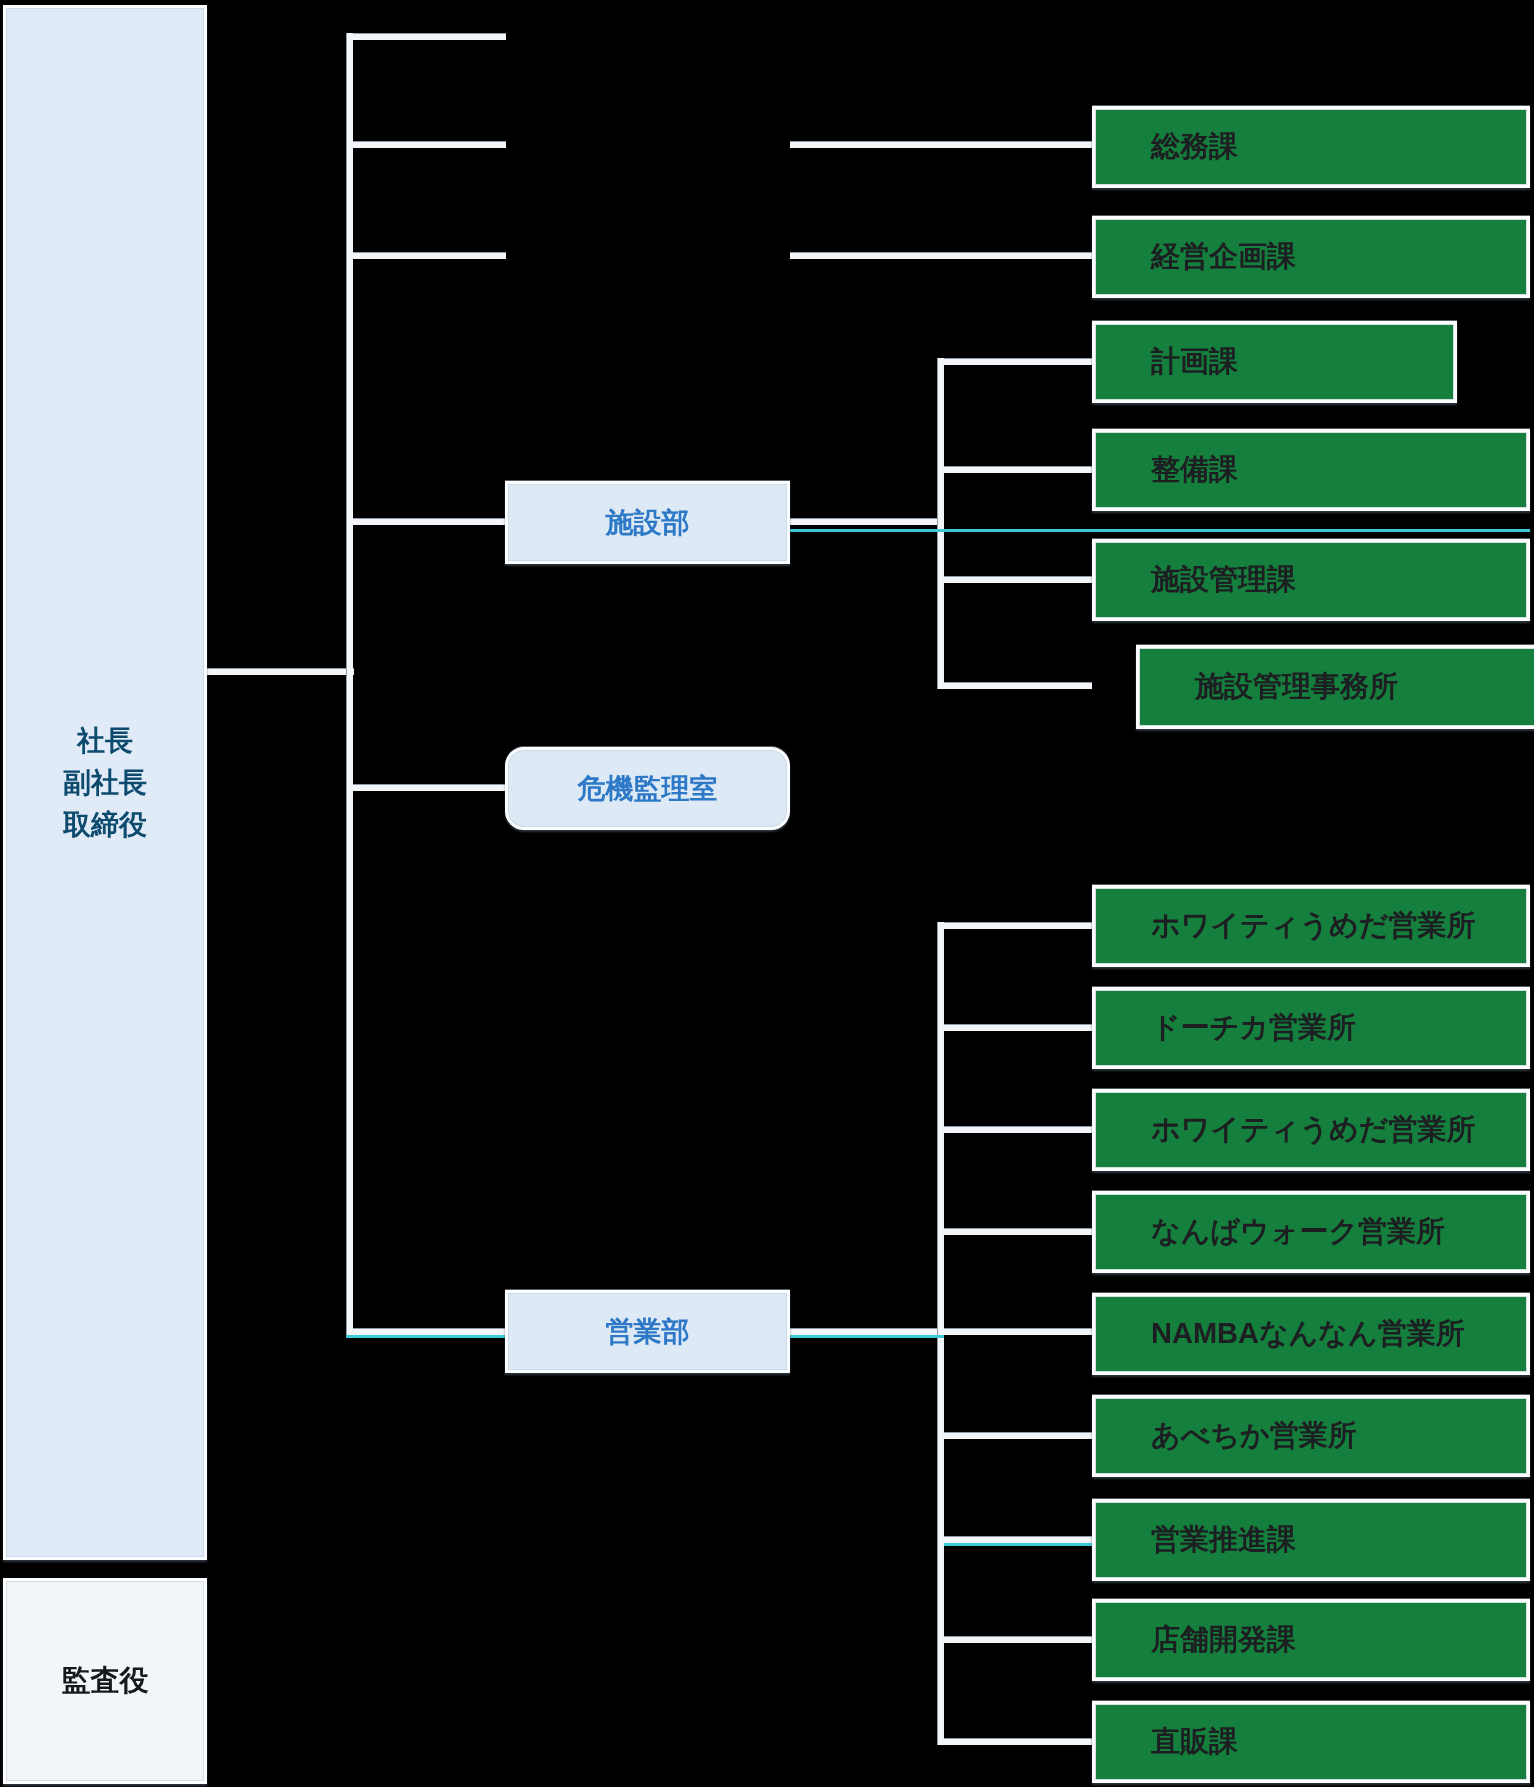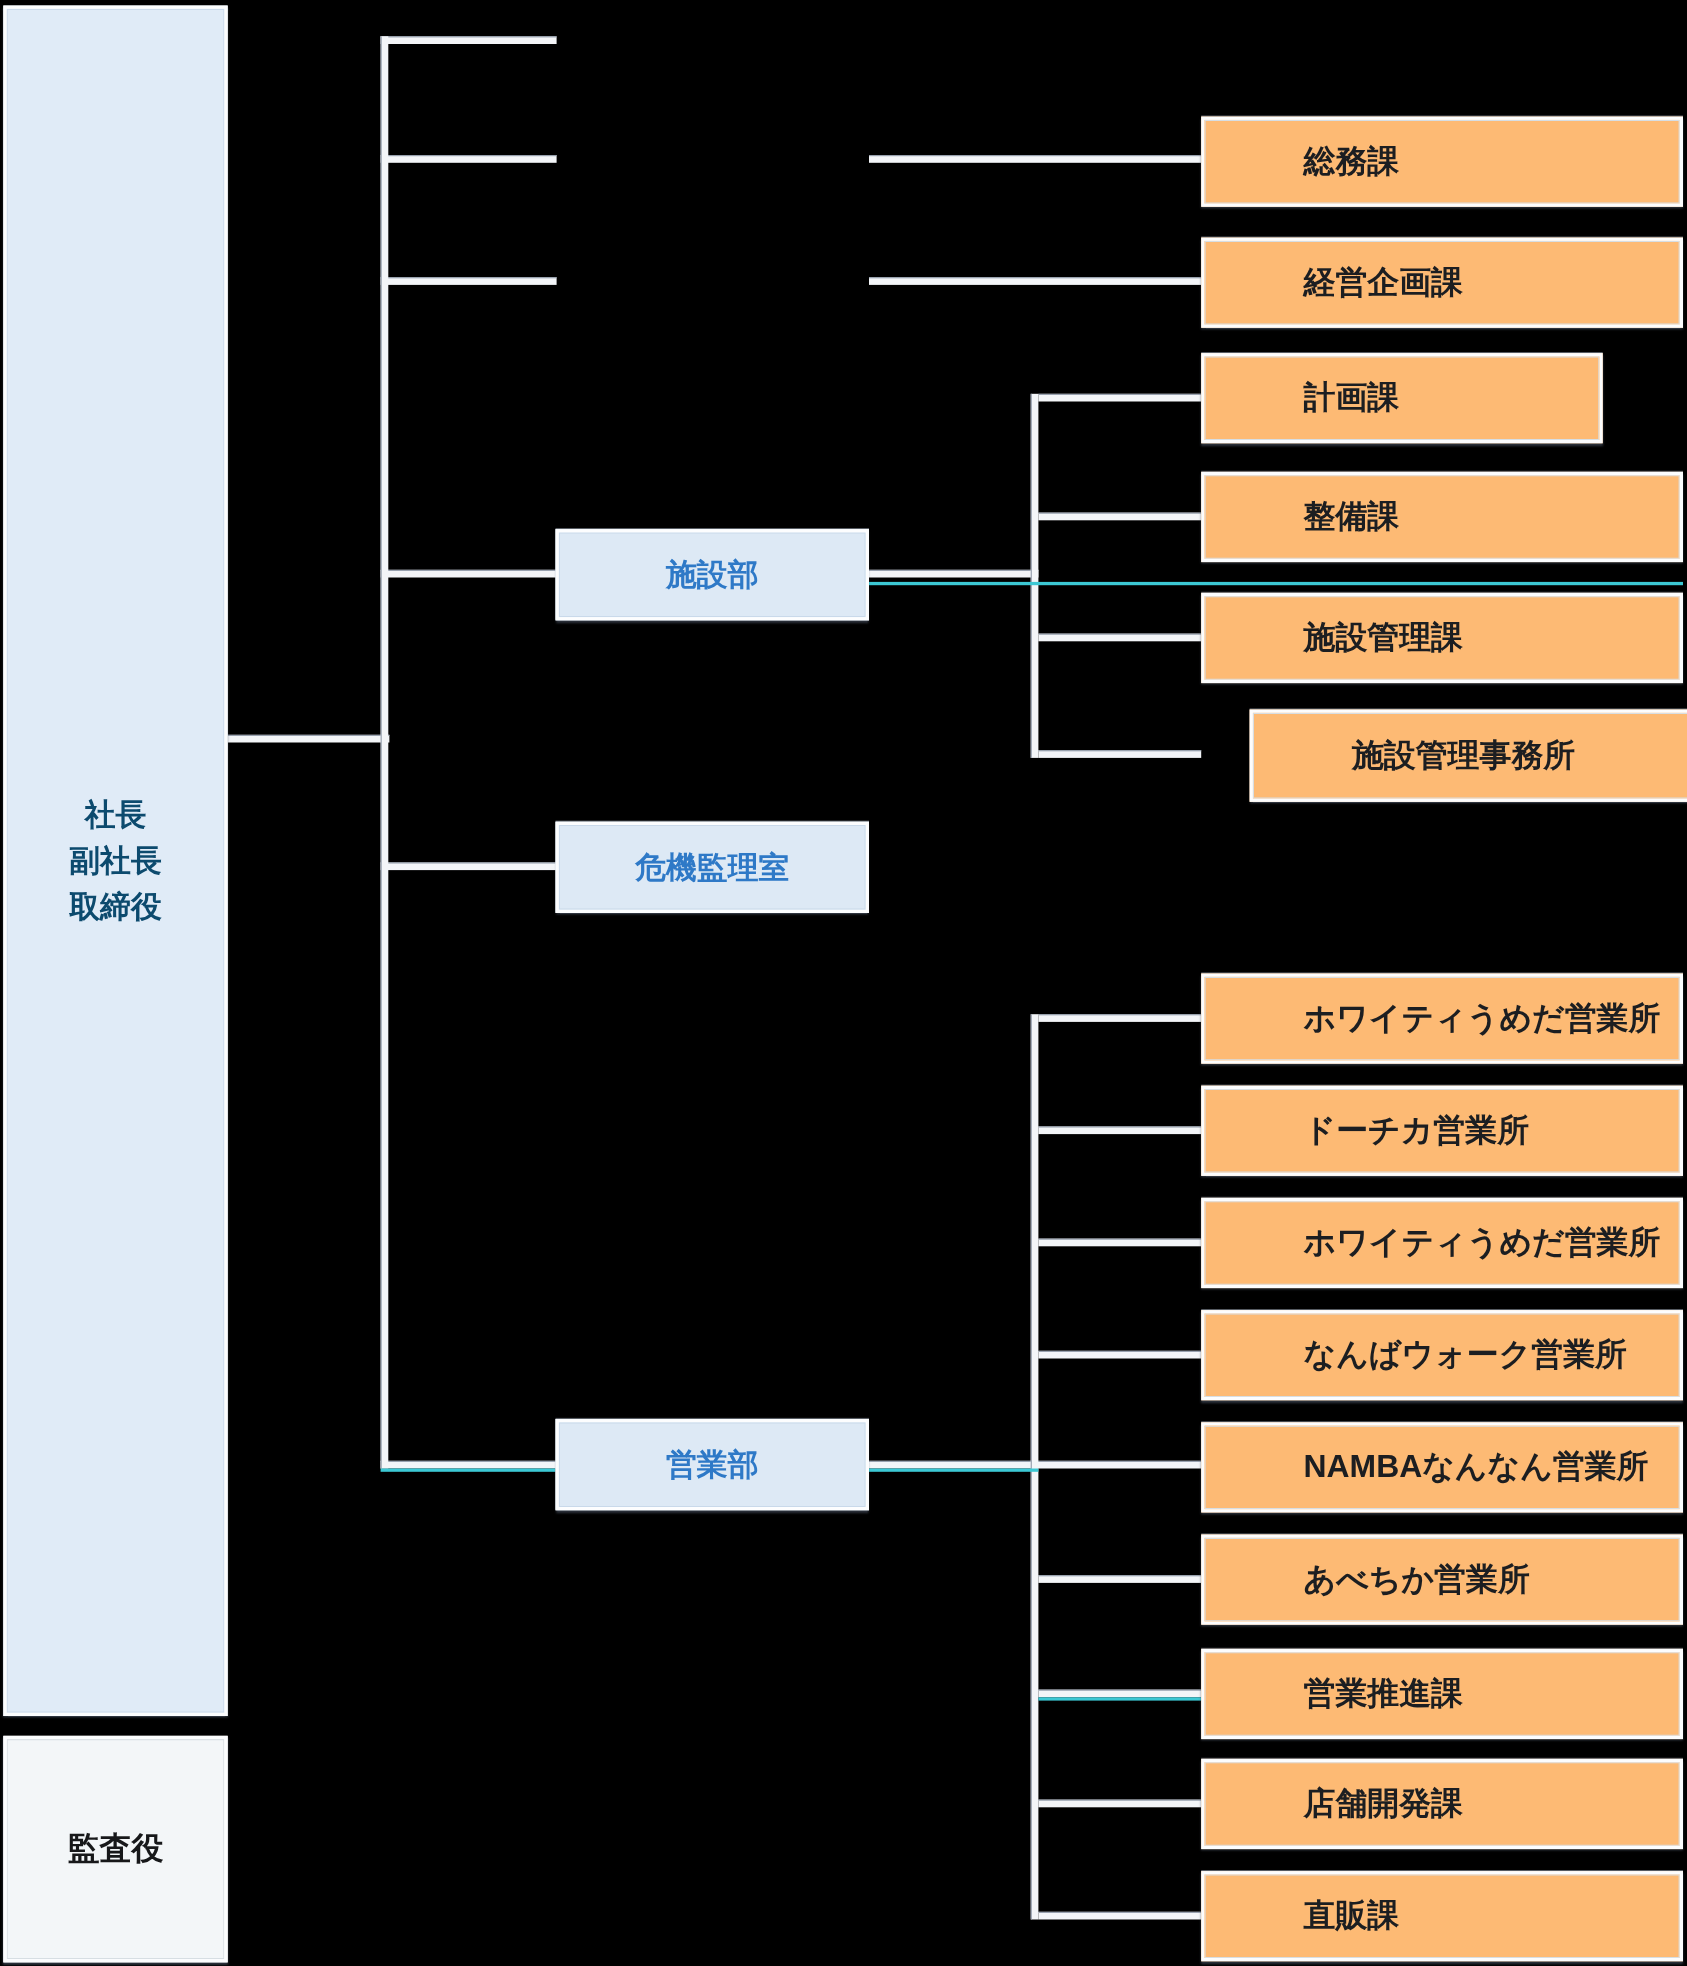--- a/index.html
+++ b/index.html
@@ -9,21 +9,21 @@
   }
   .node{
     position:absolute;box-sizing:border-box;display:flex;align-items:center;
     border:3px solid #fcfdfe;z-index:3;font-weight:bold;
   }
   .dept{
     background:#dde9f5;color:#2e79c7;justify-content:center;font-size:28px;
     box-shadow:inset 0 0 0 1px #c9d9ea,0 2px 2px rgba(70,80,95,.65),0 -1px 0 rgba(175,185,200,.5);
   }
   .sec{
-    background:#fdba74;color:#1c1e21;font-size:29px;padding-left:90px;
+    background:#15803d;color:#1c1e21;font-size:29px;padding-left:56px;
     box-shadow:inset 0 0 0 1px #d7dee3,0 2px 2px rgba(70,80,95,.65),0 -1px 0 rgba(175,185,200,.5);
   }
   .exec{
     background:#e0ebf7;color:#0c4a6e;flex-direction:column;justify-content:center;
     font-size:28px;line-height:42px;
     box-shadow:inset 0 0 0 1px #cbdbec,0 2px 2px rgba(70,80,95,.65);
   }
   .auditor{
     background:#f3f6f8;color:#17181a;justify-content:center;font-size:29px;
     box-shadow:inset 0 0 0 1px #d7dee3,0 2px 2px rgba(70,80,95,.65);
@@ -78,21 +78,21 @@
       <div>取締役</div>
     </div>
     <div class="node auditor" style="left: 3px; top: 1578px; width: 204px; height: 206px;">監査役</div>
     <div class="node sec" style="left: 1092px; top: 106px; width: 438px; height: 82px;">総務課</div>
     <div class="node sec" style="left: 1092px; top: 216px; width: 438px; height: 82px;">経営企画課</div>
     <div class="node dept" style="left: 505px; top: 481px; width: 285px; height: 83px;">施設部</div>
     <div class="node sec" style="left: 1092px; top: 321px; width: 365px; height: 82px;">計画課</div>
     <div class="node sec" style="left: 1092px; top: 429px; width: 438px; height: 82px;">整備課</div>
     <div class="node sec" style="left: 1092px; top: 539px; width: 438px; height: 82px;">施設管理課</div>
     <div class="node sec" style="left: 1136px; top: 645px; width: 438px; height: 84px;">施設管理事務所</div>
-    <div class="node dept" style="left: 505px; top: 747px; width: 285px; height: 83px;">危機監理室</div>
+    <div class="node dept" style="left: 505px; top: 747px; width: 285px; height: 83px; border-radius: 19px;">危機監理室</div>
     <div class="node dept" style="left: 505px; top: 1290px; width: 285px; height: 83px;">営業部</div>
     <div class="node sec" style="left: 1092px; top: 885px; width: 438px; height: 82px;">ホワイティうめだ営業所</div>
     <div class="node sec" style="left: 1092px; top: 987px; width: 438px; height: 82px;">ドーチカ営業所</div>
     <div class="node sec" style="left: 1092px; top: 1089px; width: 438px; height: 82px;">ホワイティうめだ営業所</div>
     <div class="node sec" style="left: 1092px; top: 1191px; width: 438px; height: 82px;">なんばウォーク営業所</div>
     <div class="node sec" style="left: 1092px; top: 1293px; width: 438px; height: 82px;">NAMBAなんなん営業所</div>
     <div class="node sec" style="left: 1092px; top: 1395px; width: 438px; height: 82px;">あべちか営業所</div>
     <div class="node sec" style="left: 1092px; top: 1499px; width: 438px; height: 82px;">営業推進課</div>
     <div class="node sec" style="left: 1092px; top: 1599px; width: 438px; height: 82px;">店舗開発課</div>
     <div class="node sec" style="left: 1092px; top: 1701px; width: 438px; height: 82px;">直販課</div>

